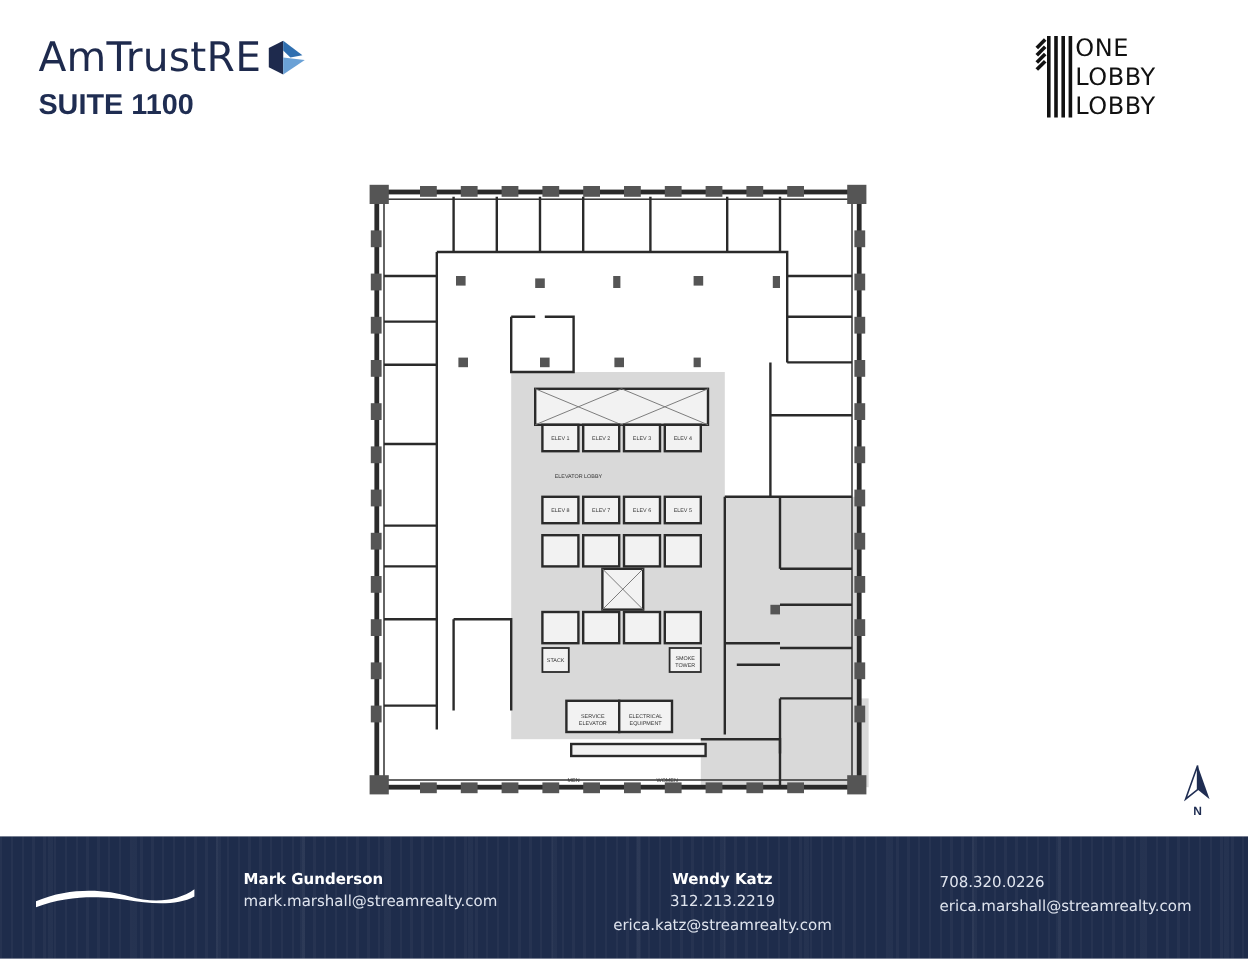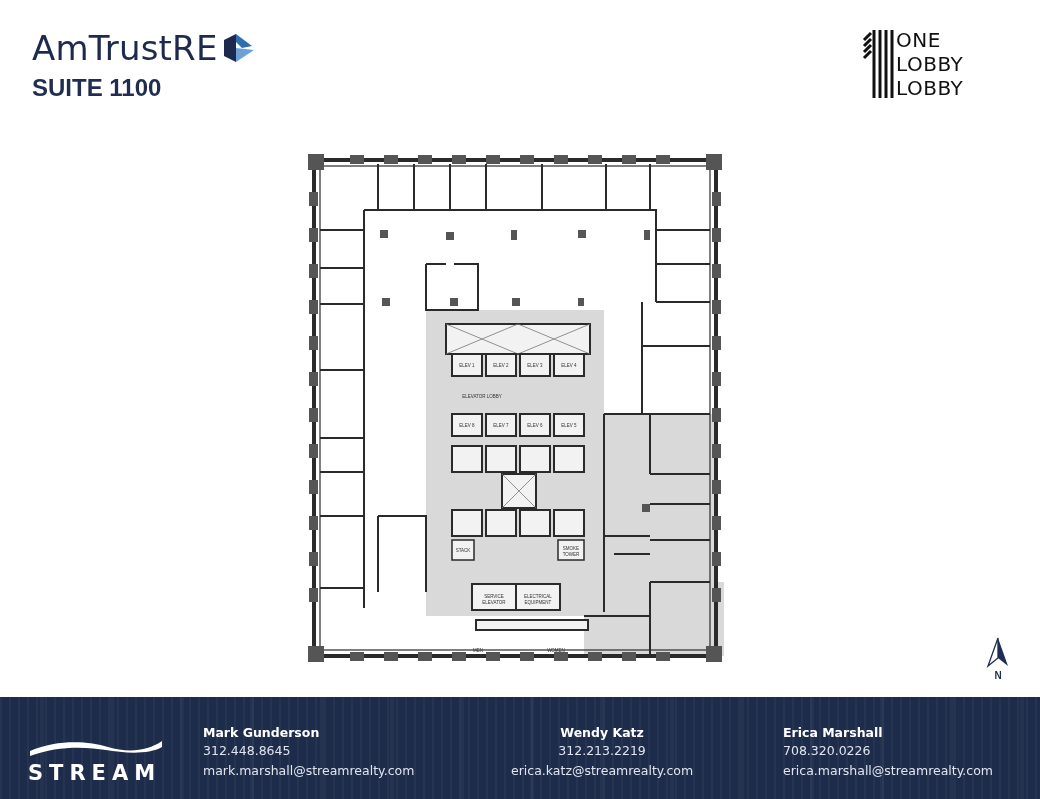--- a/index.html
+++ b/index.html
@@ -220,33 +220,30 @@
     <polygon points="12,2 22,30 12,22" fill="#1f2d52"></polygon>
   </svg>
   <span class="north-label">N</span>
 </div>
 
 <div class="footer">
   <div class="stream-logo">
     <svg class="stream-wave" viewBox="0 0 136 20">
       <path d="M2 14 C 30 2, 60 4, 80 10 S 120 14, 134 4 L 134 10 C 120 18, 96 16, 78 13 S 30 8, 2 19 Z" fill="#ffffff"></path>
     </svg>
-    <div class="stream-word">STREAM</div>
   </div>
 
   <div class="contact" style="left:203px;">
     <div class="contact-name">Mark Gunderson</div>
-    <div class="contact-line">312.448.8645</div>
     <div class="contact-line">mark.marshall@streamrealty.com</div>
   </div>
 
   <div class="contact" style="left:511px;text-align:center;">
     <div class="contact-name">Wendy Katz</div>
     <div class="contact-line">312.213.2219</div>
     <div class="contact-line">erica.katz@streamrealty.com</div>
   </div>
 
   <div class="contact" style="left:783px;">
-    <div class="contact-name">Erica Marshall</div>
     <div class="contact-line">708.320.0226</div>
     <div class="contact-line">erica.marshall@streamrealty.com</div>
   </div>
 </div>
 
 </body></html>

